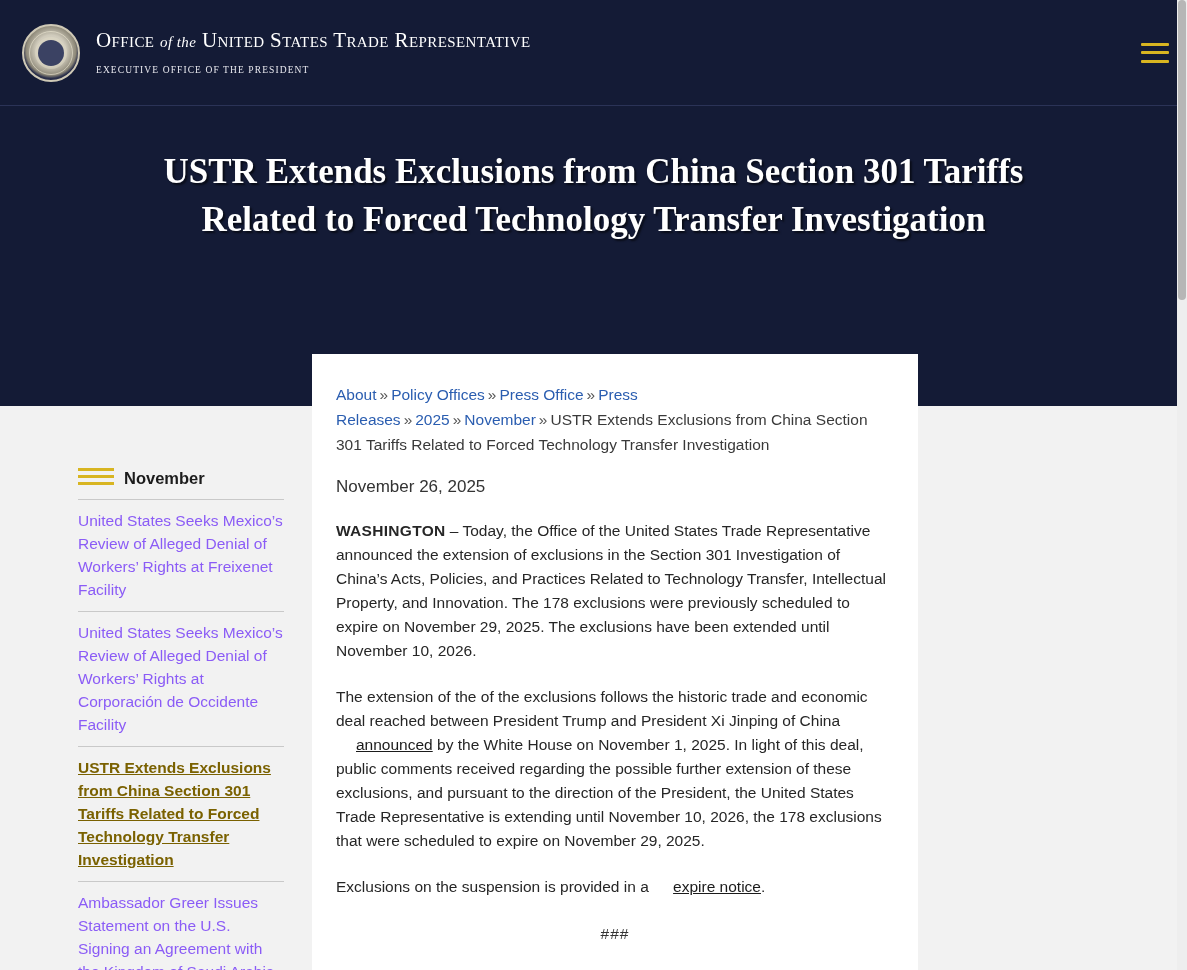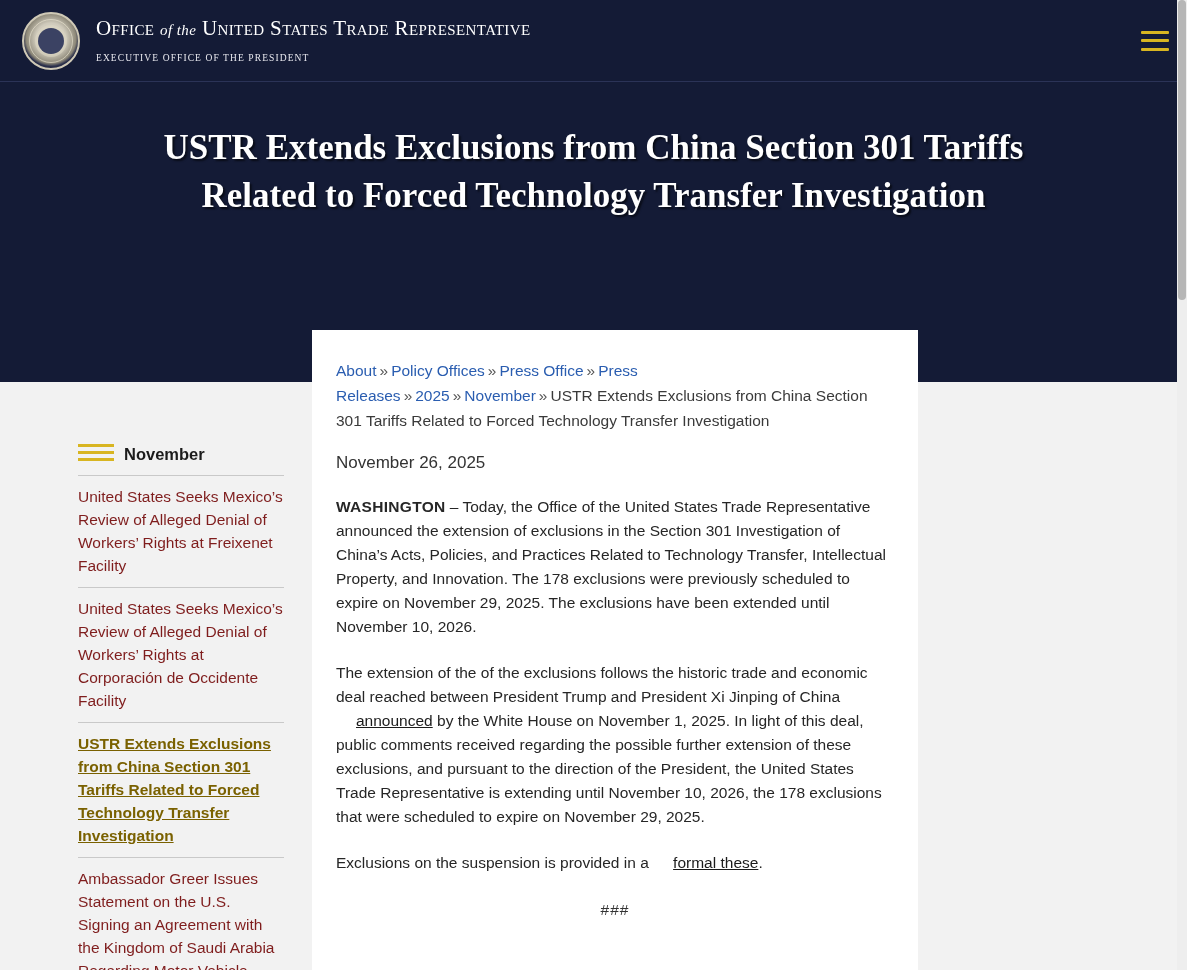--- a/index.html
+++ b/index.html
@@ -7,21 +7,21 @@
     margin: 0; padding: 0;
     width: 1187px; height: 970px;
     overflow: hidden;
     background: #f2f2f2;
     font-family: "Liberation Sans", sans-serif;
   }
 
   
   .site-header {
     position: relative;
-    height: 82px;
+    height: 106px;
     background: #141b36;
     border-bottom: 1px solid #2b3357;
     display: flex;
     align-items: center;
     padding-left: 22px;
   }
   .seal {
     width: 58px; height: 58px;
     border-radius: 50%;
     background: radial-gradient(circle at 50% 45%, #e7e3d6 0%, #cfcabb 38%, #8d8878 62%, #2a2f4a 70%, #141b36 100%);
@@ -172,21 +172,21 @@
     color: #1c1c1c;
   }
   .side-list { list-style: none; margin: 0; padding: 0; }
   .side-list li {
     border-top: 1px solid #c9c9c9;
     padding: 9px 0 10px 0;
   }
   .side-list a {
     font-size: 15.5px;
     line-height: 23px;
-    color: #7f1d1d;
+    color: #8b5cf6;
     text-decoration: none;
     display: block;
   }
   .side-list li.current a {
     color: #7a6100;
     font-weight: bold;
     text-decoration: underline;
   }
 
   
@@ -264,21 +264,21 @@
       <a href="#">About</a><span class="sep">»</span><a href="#">Policy Offices</a><span class="sep">»</span><a href="#">Press Office</a><span class="sep">»</span><a href="#">Press Releases</a><span class="sep">»</span><a href="#">2025</a><span class="sep">»</span><a href="#">November</a><span class="sep">»</span><span>USTR Extends Exclusions from China Section 301 Tariffs Related to Forced Technology Transfer Investigation</span>
     </div>
 
     <div class="pubdate">November 26, 2025</div>
 
     <div class="article">
       <p><span class="lede-city">WASHINGTON</span><span> – Today, the Office of the United States Trade Representative announced the extension of exclusions in the Section 301 Investigation of China’s Acts, Policies, and Practices Related to Technology Transfer, Intellectual Property, and Innovation. The 178 exclusions were previously scheduled to expire on November 29, 2025. The exclusions have been extended until November 10, 2026.</span></p>
 
       <p><span>The extension of the of the exclusions follows the historic trade and economic deal reached between President Trump and President Xi Jinping of China </span><a class="inline" href="#">announced</a><span> by the White House on November 1, 2025. In light of this deal, public comments received regarding the possible further extension of these exclusions, and pursuant to the direction of the President, the United States Trade Representative is extending until November 10, 2026, the 178 exclusions that were scheduled to expire on November 29, 2025.</span></p>
 
-      <p><span>Exclusions on the suspension is provided in a </span><a class="inline" href="#">formal these</a><span>.</span></p>
+      <p><span>Exclusions on the suspension is provided in a </span><a class="inline" href="#">expire notice</a><span>.</span></p>
 
       <div class="endmark">###</div>
     </div>
   </div>
 </div>
 
 <div class="scrollbar">
   <div class="thumb"></div>
 </div>
 

